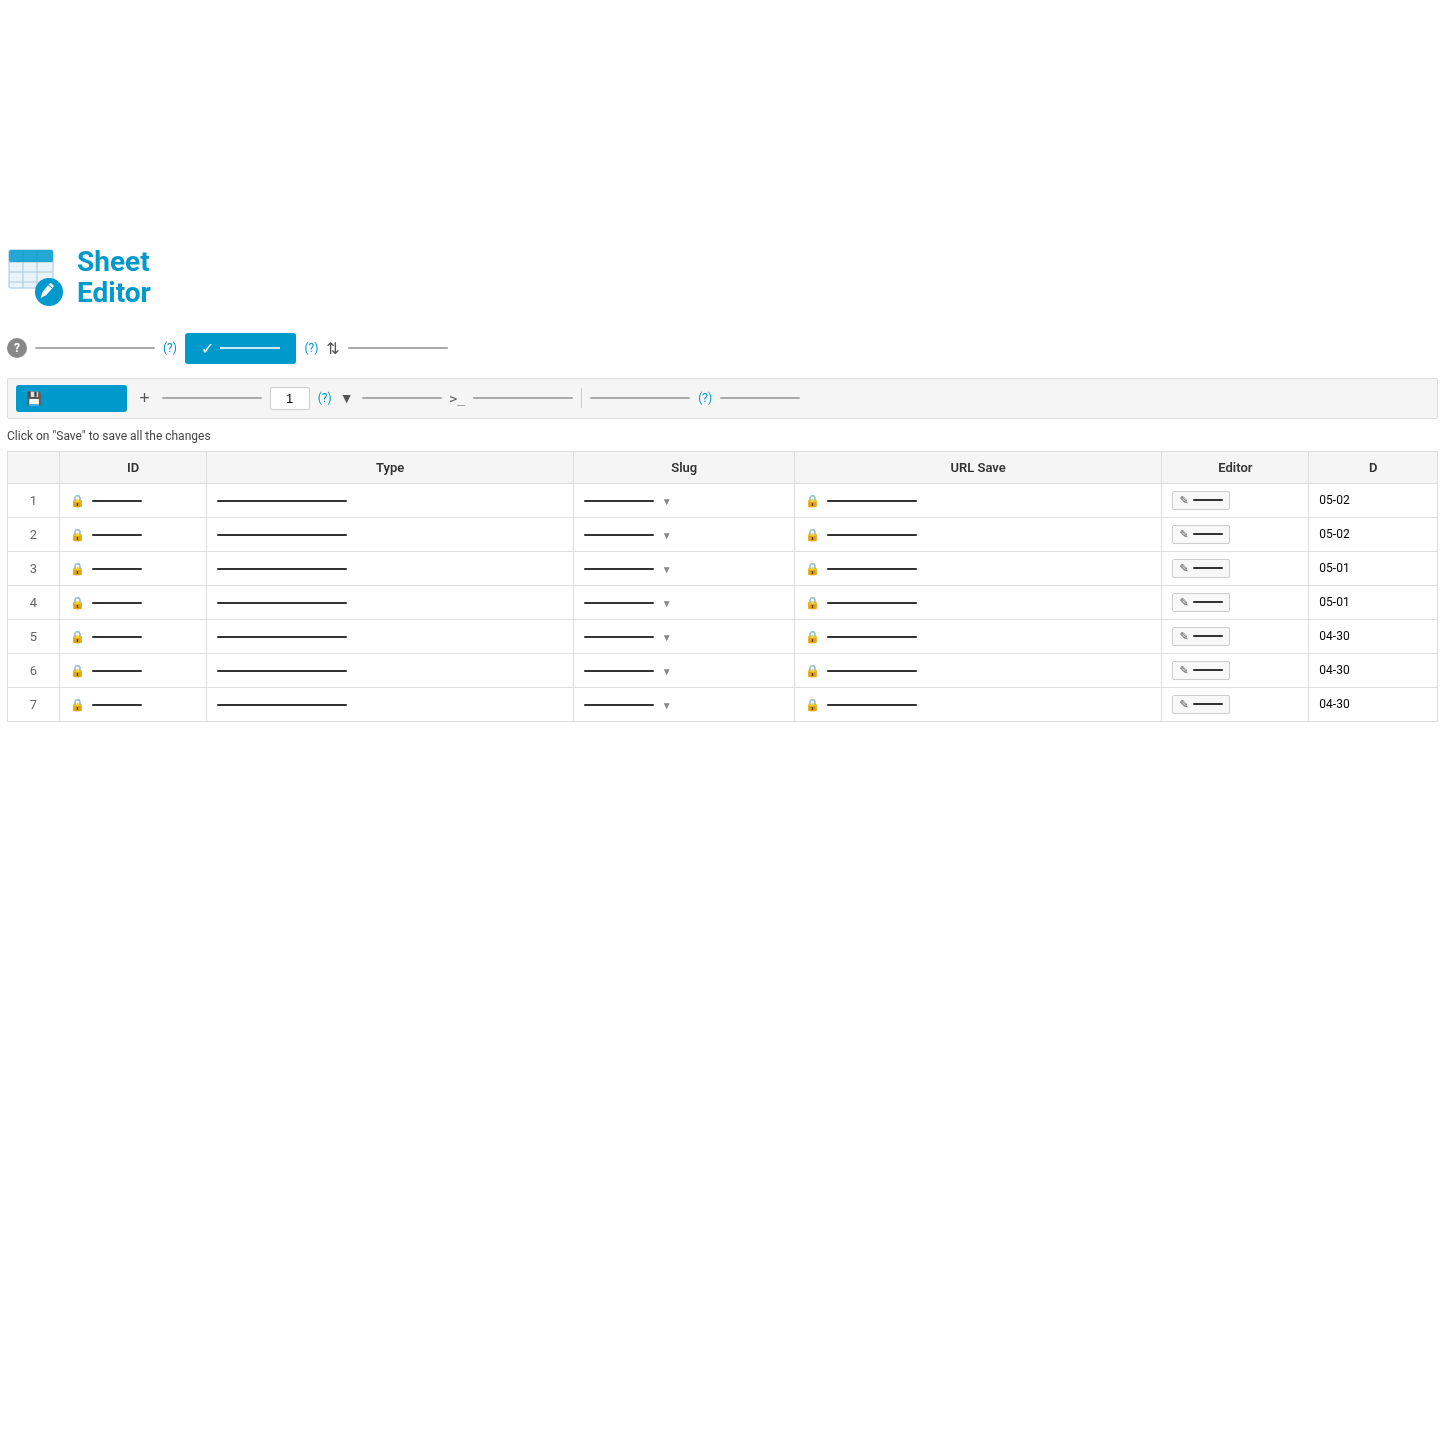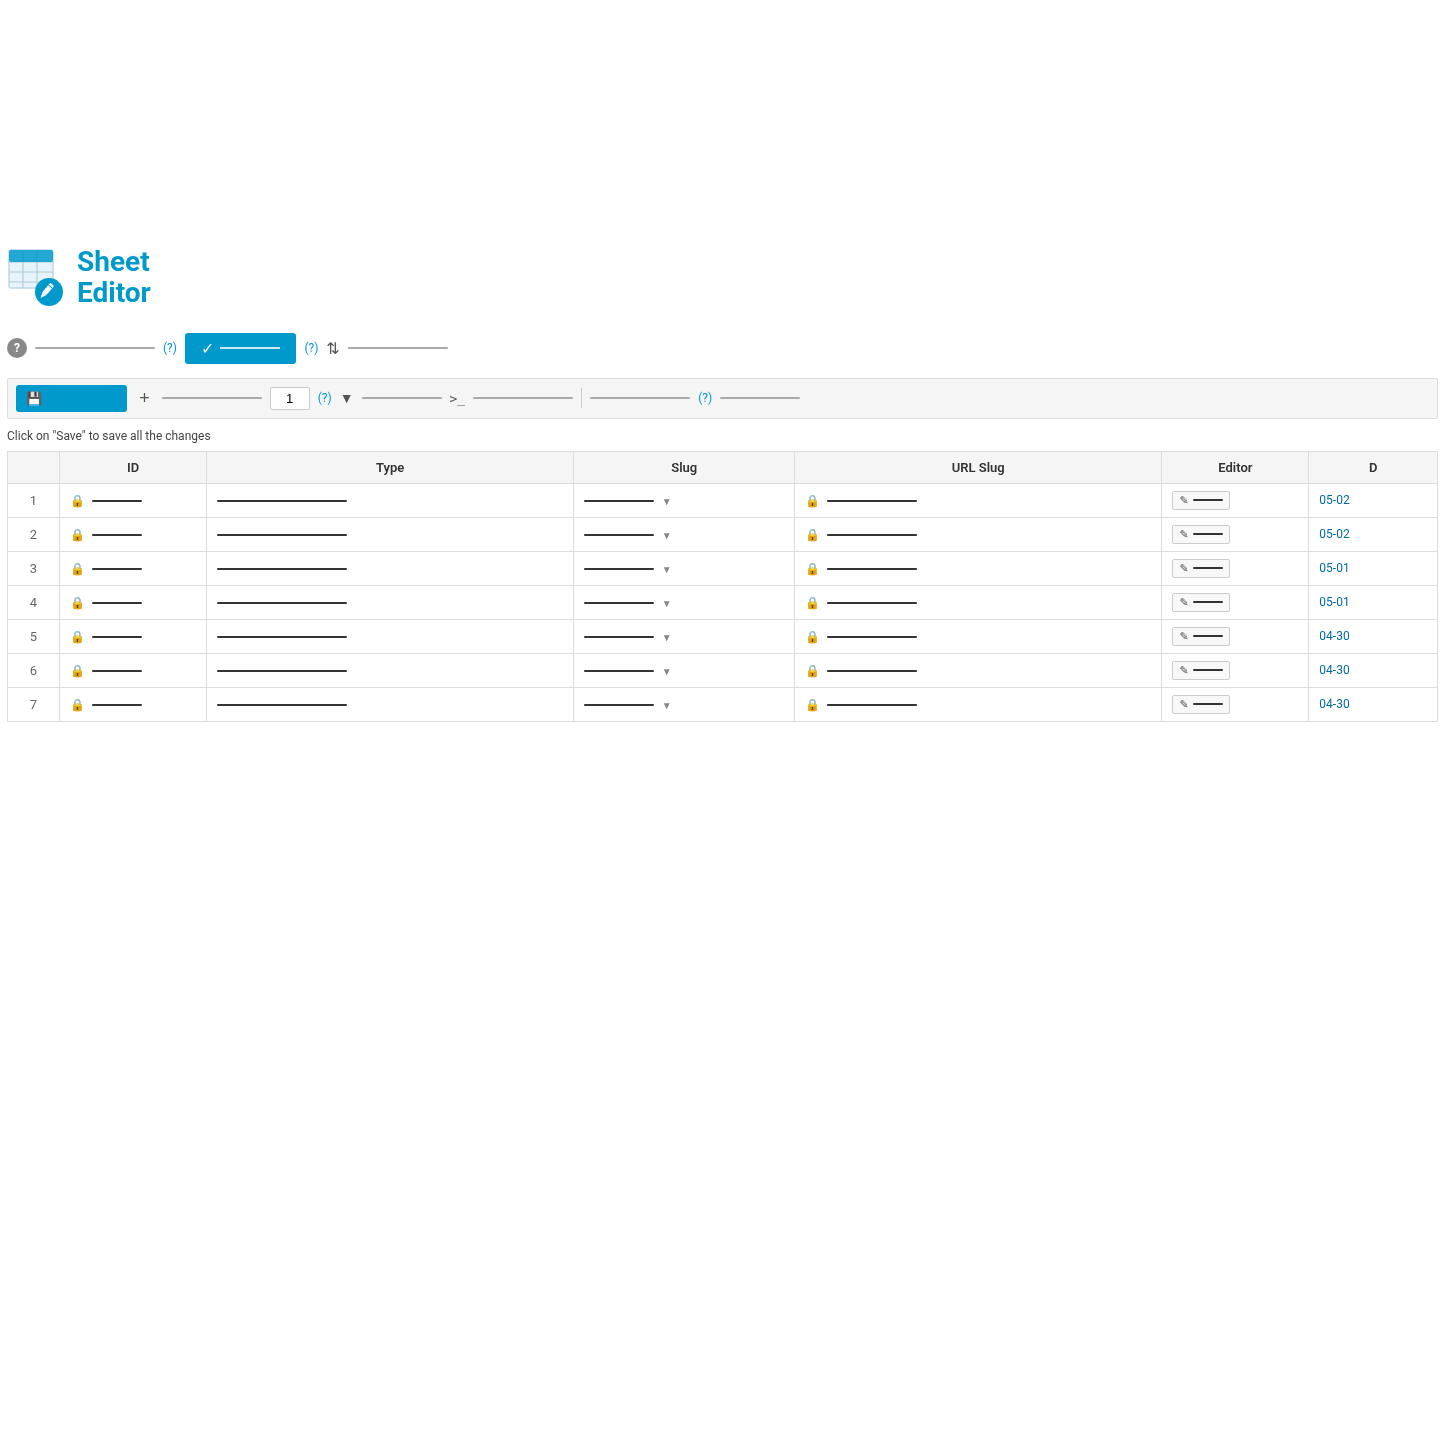--- a/index.html
+++ b/index.html
@@ -189,21 +189,21 @@
     }
     .cell-slug {
       width: 200px;
     }
     .cell-content {
       width: 80px;
     }
     .cell-date {
       width: 70px;
       font-size: 12px;
-      color: #0369a1;
+      color: #000000;
     }
     .lock-icon {
       font-size: 12px;
       color: #888;
       margin-right: 4px;
     }
     .field-line {
       display: inline-block;
       height: 2px;
       background: #333;
@@ -314,21 +314,21 @@
 
   <p class="hint-text">Click on "Save" to save all the changes</p>
 
   <table class="data-table">
     <thead>
       <tr>
         <th></th>
         <th>ID</th>
         <th>Type</th>
         <th>Slug</th>
-        <th>URL Slug</th>
+        <th>URL Save</th>
         <th>Editor</th>
         <th>D</th>
       </tr>
     </thead>
     <tbody id="table-body">
     <tr>
     <td class="row-num">1</td>
     <td class="cell-id">
       <span class="lock-icon">🔒</span>
       <span class="field-line field-line-id"></span>

